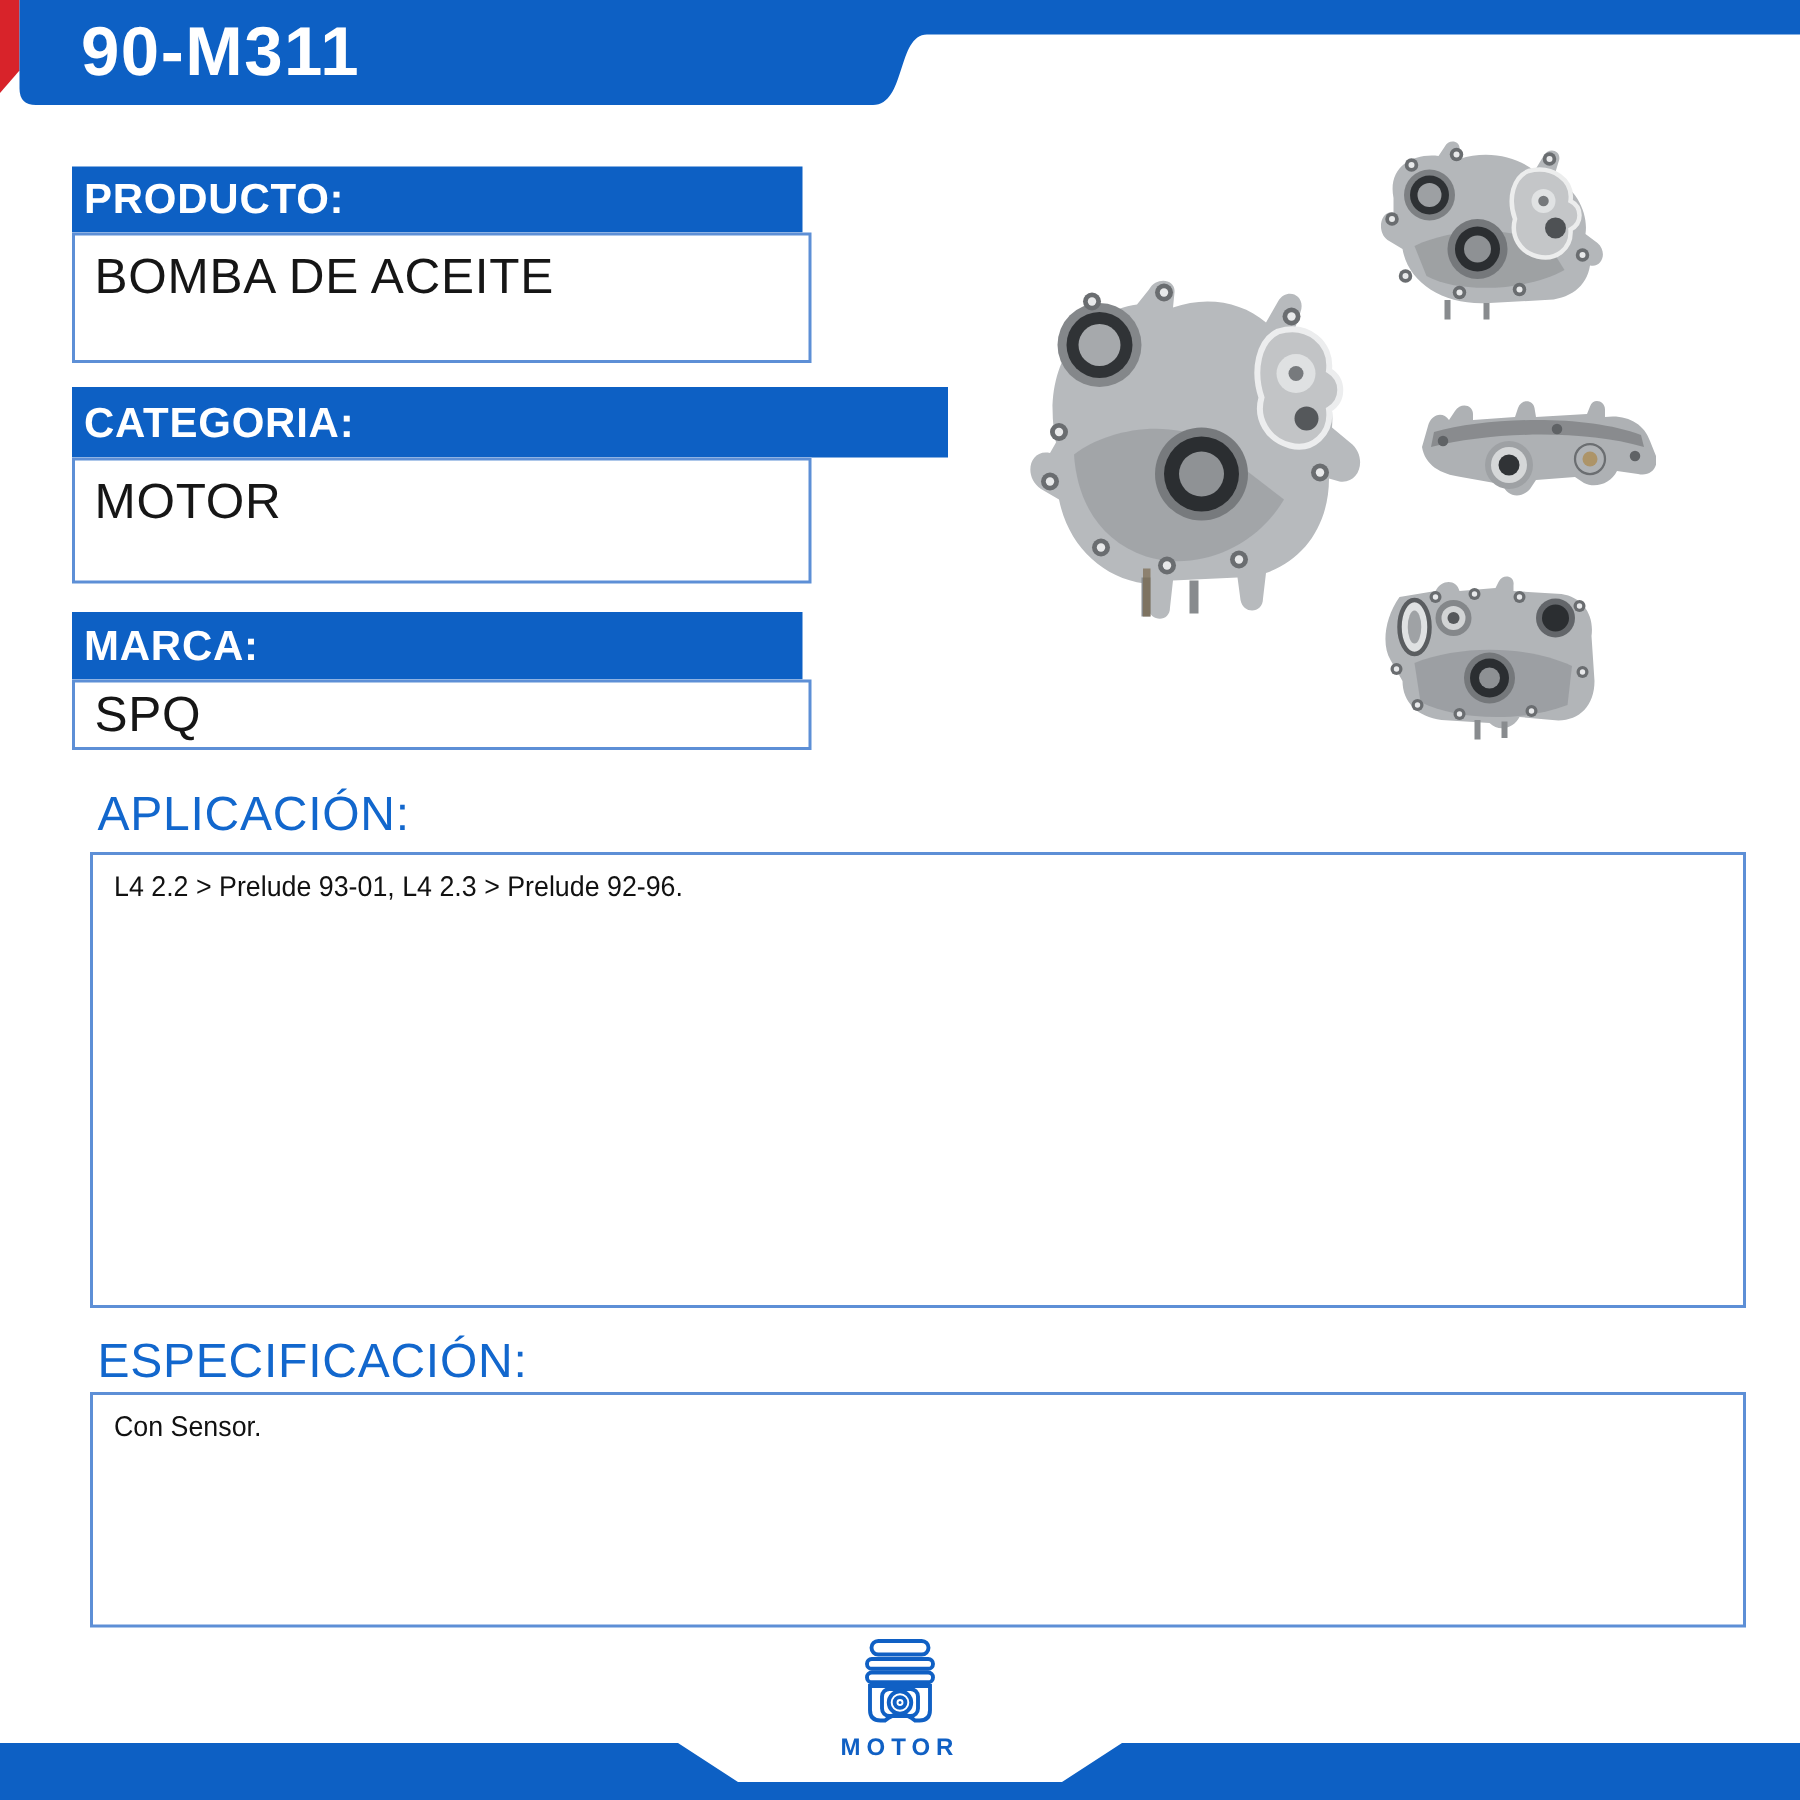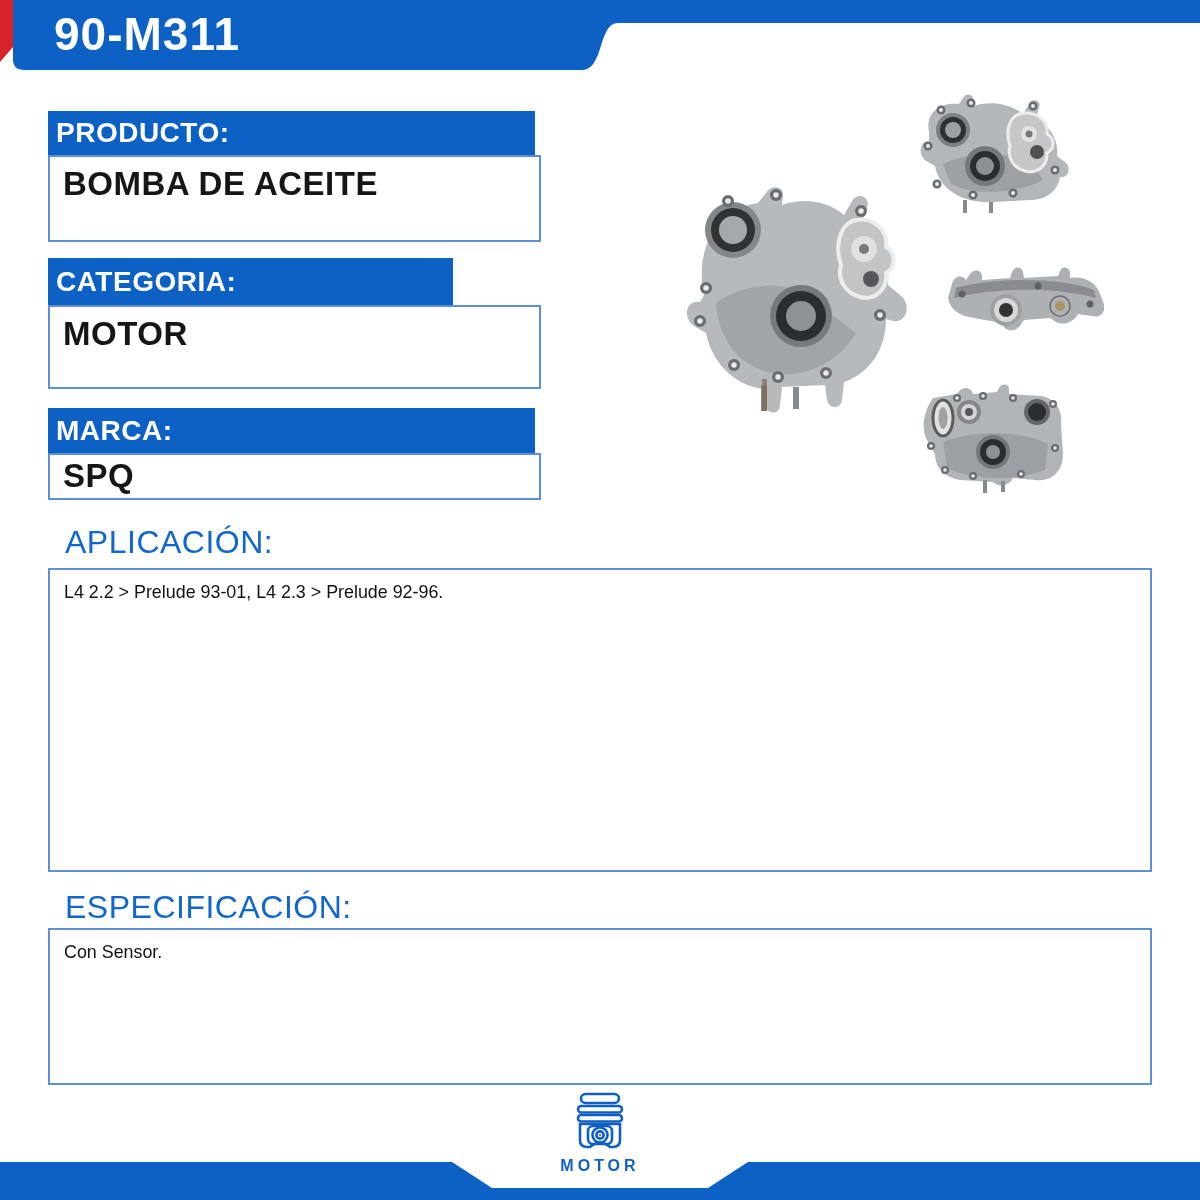--- a/index.html
+++ b/index.html
@@ -8,26 +8,26 @@
   .abs{position:absolute;}
 
   
   .part-number{left:54px;top:0;height:70px;line-height:68px;color:#ffffff;
     font-size:46px;font-weight:700;letter-spacing:1px;}
 
   
   .field-bar{background:#0d60c4;color:#ffffff;font-weight:800;font-size:28px;
     letter-spacing:.5px;display:flex;align-items:center;padding-left:8px;box-sizing:border-box;}
   .field-box{background:#ffffff;border:2px solid #5d8fd6;box-sizing:border-box;
-    color:#161616;font-size:33px;font-weight:700;padding:8px 0 0 13px;letter-spacing:.5px;}
+    color:#161616;font-size:33px;font-weight:400;padding:8px 0 0 13px;letter-spacing:.5px;}
 
   
   .section-heading{color:#1267cd;font-size:32px;font-weight:400;letter-spacing:.5px;}
   .section-box{background:#ffffff;border:2px solid #5d8fd6;box-sizing:border-box;
-    color:#111111;font-size:19px;padding:11px 14px;}
+    color:#111111;font-size:19px;padding:11px 14px;margin-left:12px;}
   .cond{display:inline-block;transform:scaleX(.94);transform-origin:left top;white-space:pre-wrap;}
 
   
   .motor-label{left:0;top:1157px;width:1200px;text-align:center;color:#1060c4;
     font-size:16px;font-weight:700;letter-spacing:4px;}
 </style>
 </head>
 <body>
 
 <div class="page">
@@ -38,21 +38,21 @@
   </svg>
   <div class="abs part-number">90-M311</div>
 
   <div class="abs field-bar" style="left:48px;top:111px;width:487px;height:44px">
     <span>PRODUCTO:</span>
   </div>
   <div class="abs field-box" style="left:48px;top:155px;width:493px;height:87px">
     <span>BOMBA DE ACEITE</span>
   </div>
 
-  <div class="abs field-bar" style="left:48px;top:258px;width:405px;height:47px">
+  <div class="abs field-bar" style="left:48px;top:258px;width:584px;height:47px">
     <span>CATEGORIA:</span>
   </div>
   <div class="abs field-box" style="left:48px;top:305px;width:493px;height:84px">
     <span>MOTOR</span>
   </div>
 
   <div class="abs field-bar" style="left:48px;top:408px;width:487px;height:45px">
     <span>MARCA:</span>
   </div>
   <div class="abs field-box" style="left:48px;top:453px;width:493px;height:47px;padding-top:2px">

